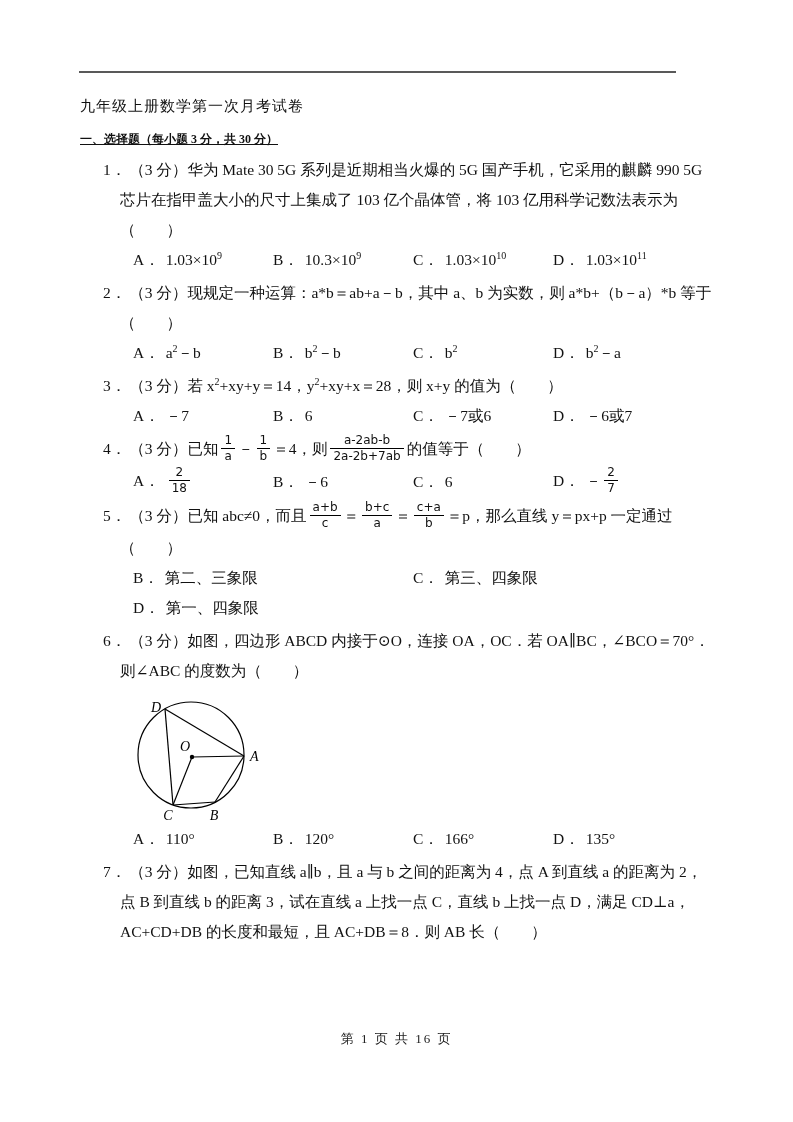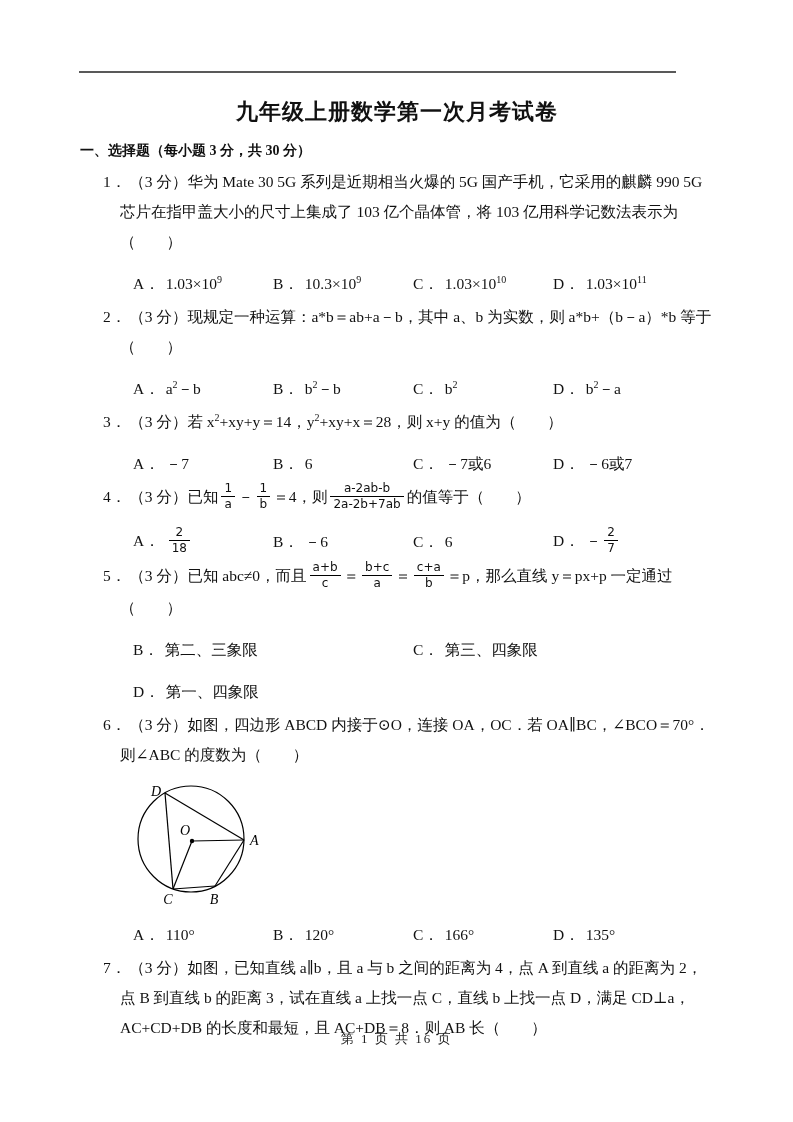--- a/index.html
+++ b/index.html
@@ -7,43 +7,43 @@
     width:793px; height:1122px; position:relative; overflow:hidden;
     background:#ffffff; color:#111;
     font-family:"Liberation Serif","DejaVu Serif",serif;
   }
   .header-rule {
     position:absolute; left:79px; top:71px; width:597px; height:2px;
     background:#595959;
   }
   .content { position:absolute; left:80px; top:97px; width:634px; }
   .page-title {
-    font-size:22px; font-weight:700; text-align:center;
+    font-size:15px; font-weight:400; 
     margin:0 0 15px 0; letter-spacing:1px;
   }
-  .section-heading { font-size:14px; font-weight:700; margin:0 0 7px 0; }
+  .section-heading { font-size:12px; font-weight:700; margin:0 0 7px 0;text-decoration:underline; }
   .question { margin:0 0 3px 23px; font-size:15.5px; line-height:30px; }
   .q-stem-line { padding-left:17px; text-indent:-17px; }
   .q-num { margin-right:3px; }
   sup { font-size:10px; line-height:0; }
   .frac {
     display:inline-block; vertical-align:middle; text-align:center;
     font-family:"DejaVu Sans","Liberation Sans",sans-serif;
     font-size:12px; line-height:1.25; margin:0 3px; transform:translateY(-2px);
     text-indent:0;
   }
   .fnum { display:block; padding:0 3px; }
   .fden { display:block; border-top:1px solid #000; padding:0 3px; }
   .options {
     margin-left:30px; display:grid;
     grid-template-columns:140px 140px 140px auto;
     align-items:center; min-height:30px;
   }
   .options.two { grid-template-columns:280px auto; }
-  .opt { white-space:nowrap;margin-top:12px; }
+  .opt { white-space:nowrap; }
   .opt-label { margin-right:6px; }
   .figure { margin:4px 0 2px 17px; width:150px; }
   .figure svg { display:block; }
   .figure .geo { stroke:#000; stroke-width:1.2; fill:none; }
   .figure text {
     font-family:"Liberation Serif","DejaVu Serif",serif;
     font-style:italic; font-size:14px; fill:#000; stroke:none;
   }
   .page-footer {
     position:absolute; top:1030px; left:0; width:793px;

